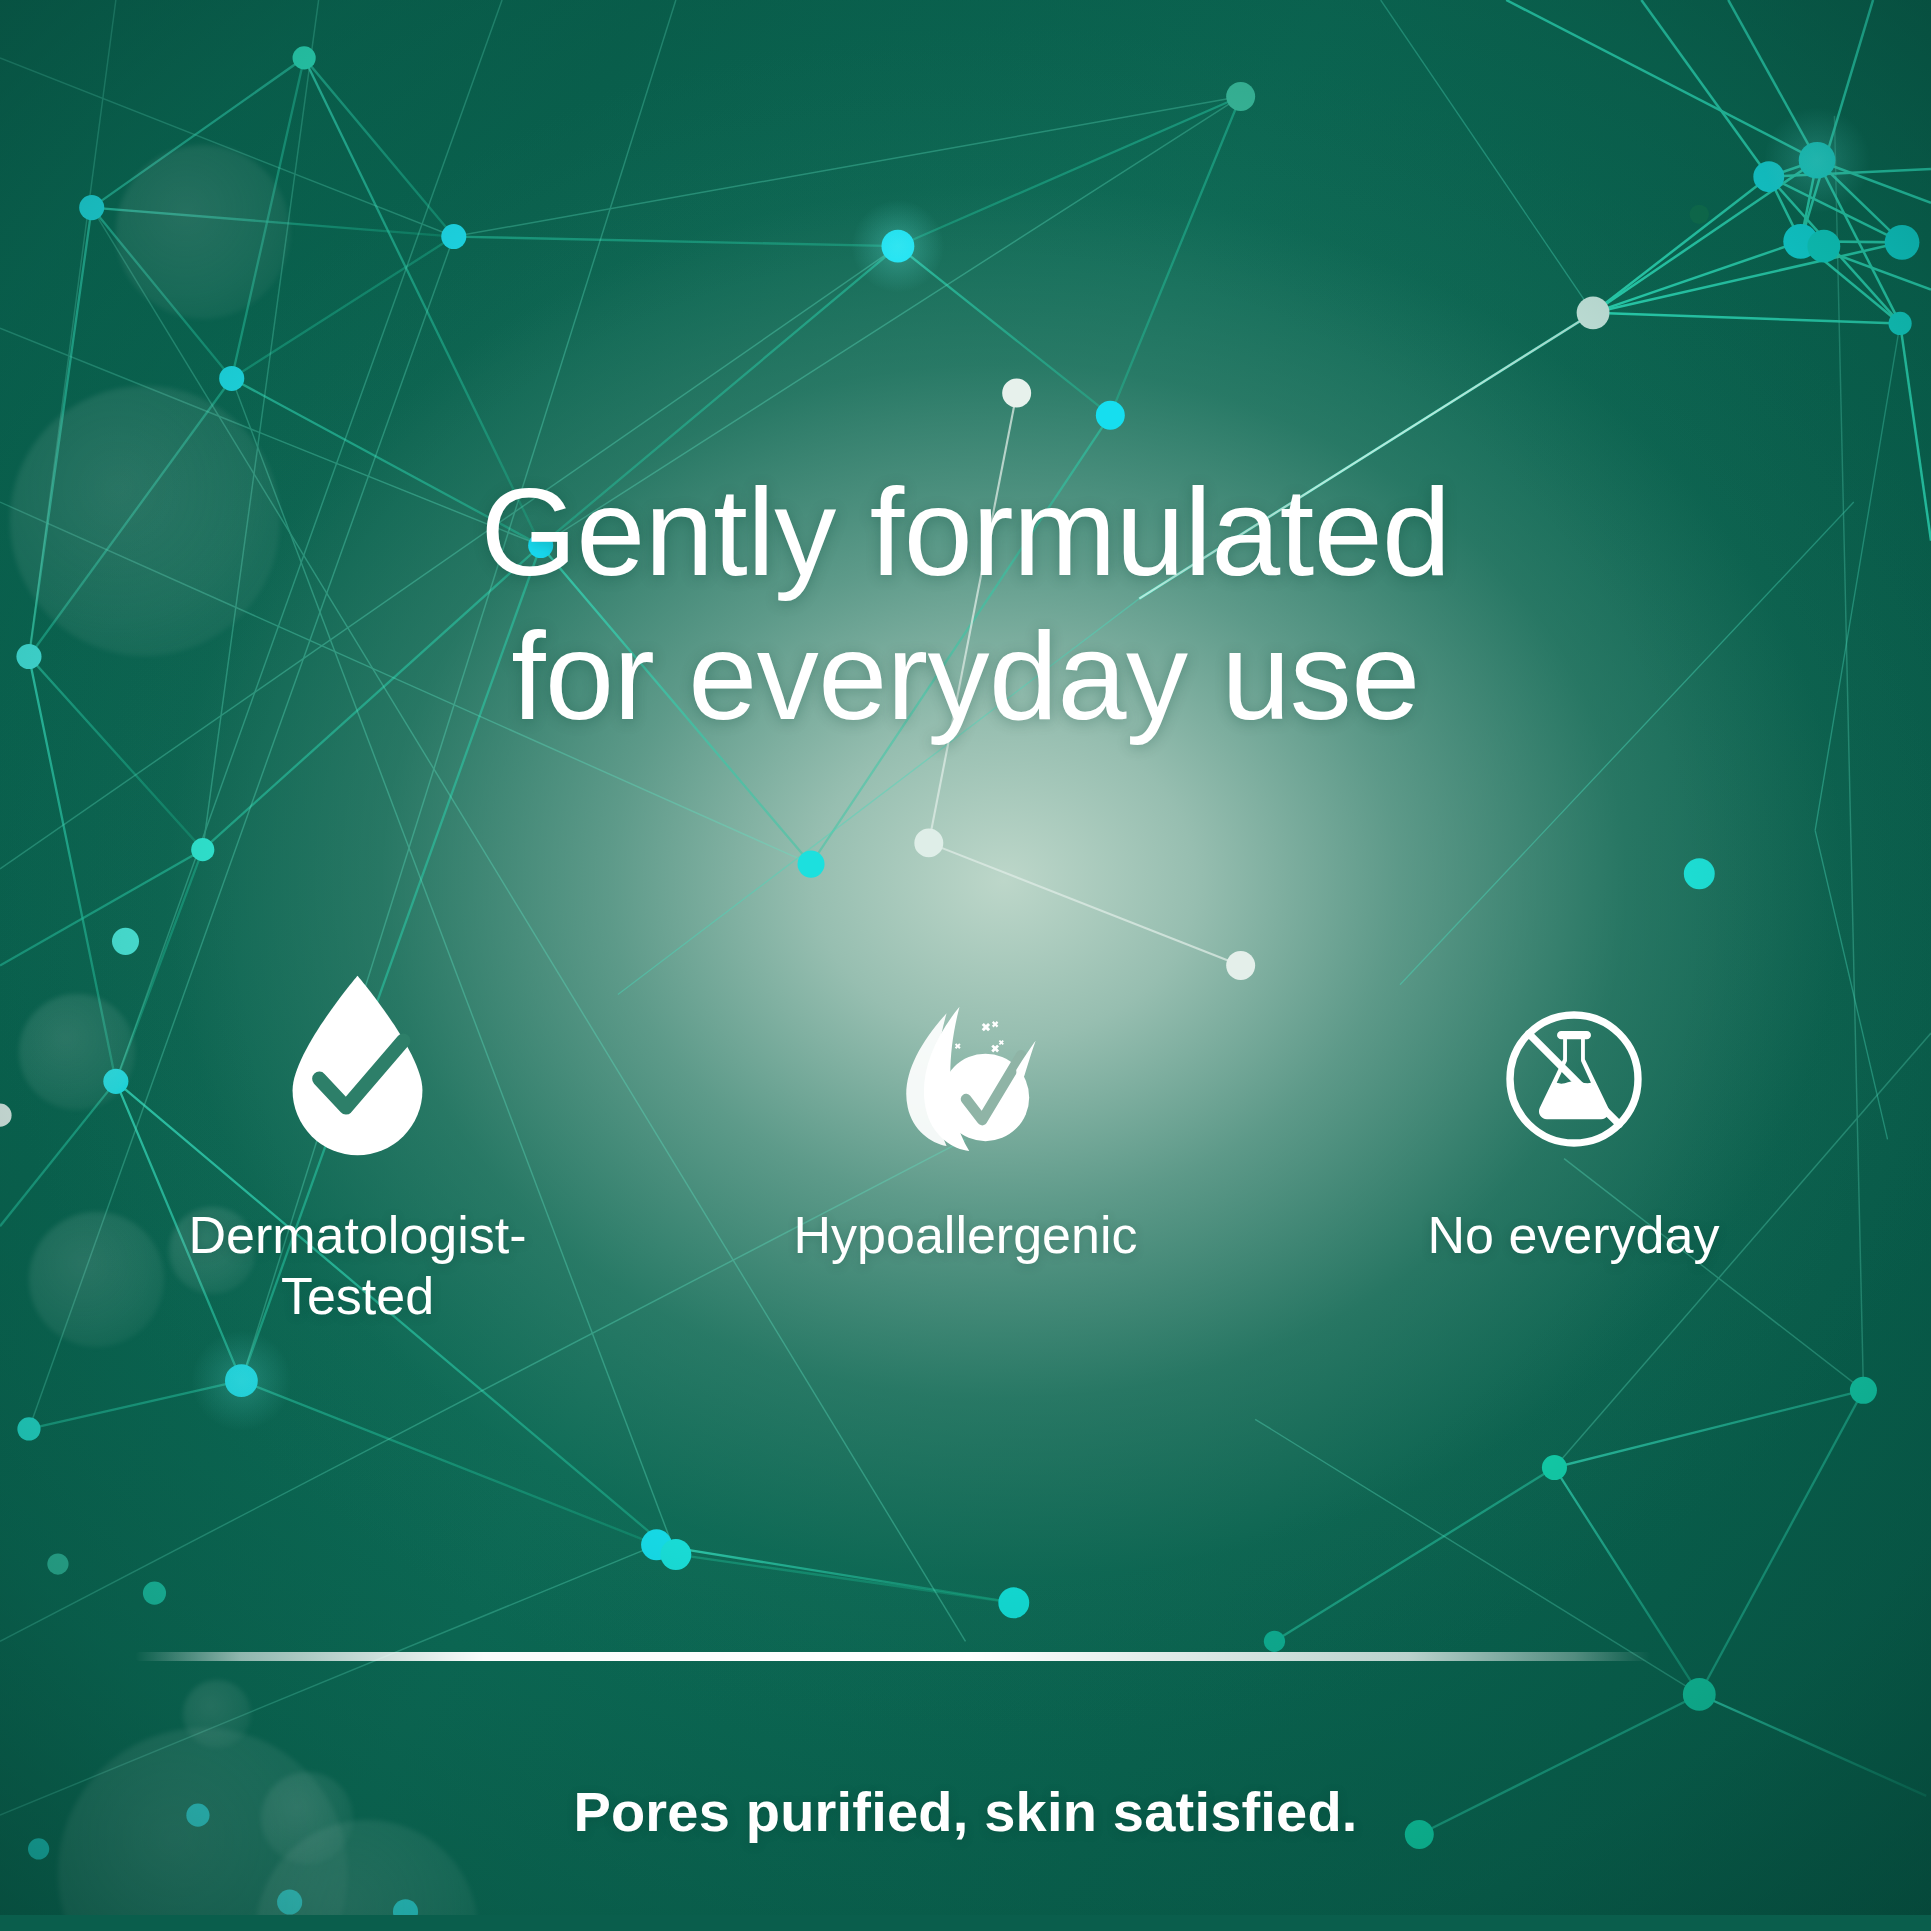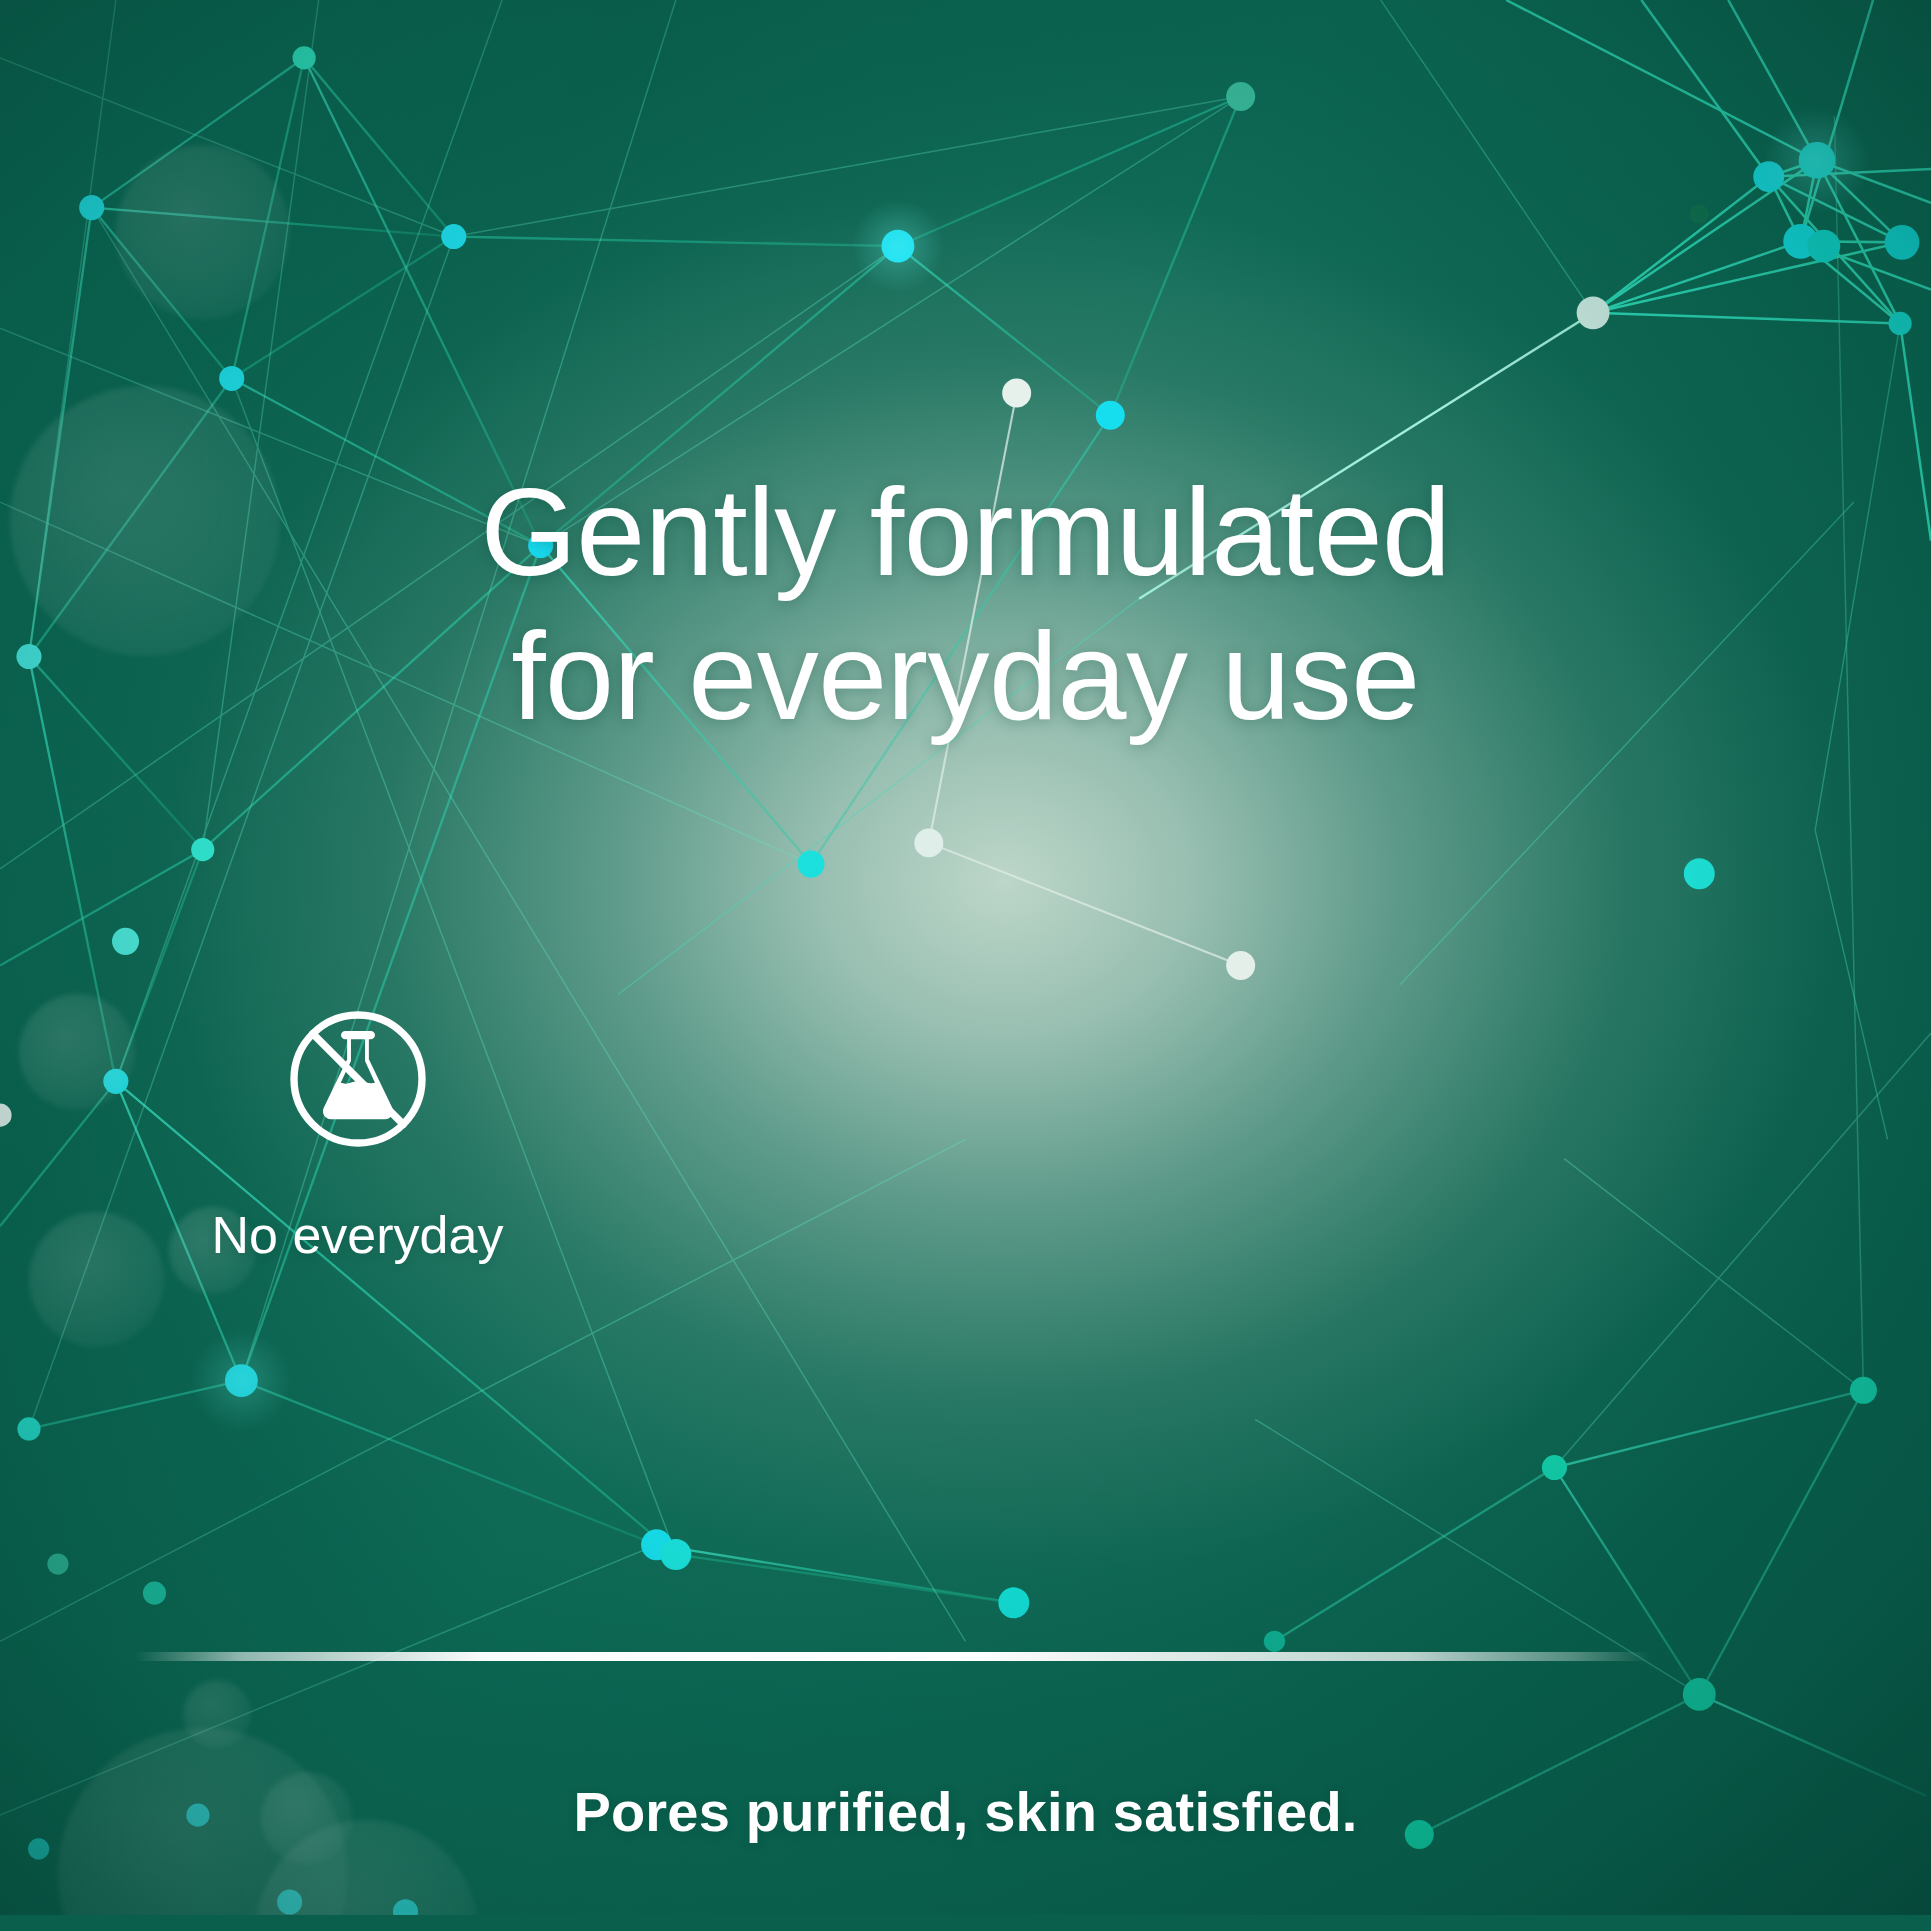--- a/index.html
+++ b/index.html
@@ -316,21 +316,58 @@
 
   <div class="bg-vignette"></div>
 
   <div class="content">
 
     <h1 class="headline">Gently formulated
 for everyday use</h1>
 
     <div class="features">
 
-
+      <div class="feature">
+        <div class="ico">
+          <svg width="191" height="191" viewBox="0 0 100 100">
+            <path d="M50 4 C50 4 84 44 84 64 A34 34 0 0 1 16 64 C16 44 50 4 50 4 Z" fill="#ffffff"></path>
+            <path d="M30 58 L44 73 L74 38" fill="none" stroke="#2d7f69" stroke-width="7.5" stroke-linecap="round" stroke-linejoin="round"></path>
+            <path d="M30 58 L44 73 L74 38" fill="none" stroke="#ffffff" stroke-width="3.2" stroke-linecap="round" stroke-linejoin="round" opacity="0"></path>
+          </svg>
+        </div>
+        <div class="lbl">Dermatologist-
+Tested</div>
+      </div>
+
+      <div class="feature">
+        <div class="ico">
+          <svg width="162" height="162" viewBox="0 0 100 100">
+
+            <path d="M38 10 C20 30 10 50 14 68 C17 82 28 90 38 92 C30 74 28 46 38 10 Z" fill="#ffffff" opacity="0.92"></path>
+
+            <path d="M46 6 C28 28 20 52 26 72 C30 86 42 94 52 95 C40 76 36 44 46 6 Z" fill="#ffffff"></path>
+
+            <circle cx="62" cy="62" r="27" fill="#ffffff"></circle>
+
+            <path d="M50 63 L60 76 L84 36" fill="none" stroke="#8fb4a6" stroke-width="6.5" stroke-linecap="round" stroke-linejoin="round"></path>
+
+            <path d="M50 63 L60 76 L86 33" fill="none" stroke="#ffffff" stroke-width="3.2" stroke-linecap="round" stroke-linejoin="round" opacity="0"></path>
+            <path d="M81 45 C86 37 90 31 93 27 C89 38 86 50 82 60 Z" fill="#ffffff"></path>
+
+            <g fill="#ffffff">
+              <path d="M62 17 l2.1 2.1 2.1-2.1 2.1 2.1 -2.1 2.1 2.1 2.1 -2.1 2.1 -2.1-2.1 -2.1 2.1 -2.1-2.1 2.1-2.1 -2.1-2.1z" transform="translate(-1,-2) scale(0.62) translate(38,12)"></path>
+              <path d="M62 17 l1.8 1.8 1.8-1.8 1.8 1.8 -1.8 1.8 1.8 1.8 -1.8 1.8 -1.8-1.8 -1.8 1.8 -1.8-1.8 1.8-1.8 -1.8-1.8z" transform="translate(12,0) scale(0.55) translate(38,10)"></path>
+              <path d="M62 17 l1.8 1.8 1.8-1.8 1.8 1.8 -1.8 1.8 1.8 1.8 -1.8 1.8 -1.8-1.8 -1.8 1.8 -1.8-1.8 1.8-1.8 -1.8-1.8z" transform="translate(-6,14) scale(0.5) translate(38,12)"></path>
+              <path d="M62 17 l2 2 2-2 2 2 -2 2 2 2 -2 2 -2-2 -2 2 -2-2 2-2 -2-2z" transform="translate(8,12) scale(0.6) translate(36,12)"></path>
+              <path d="M62 17 l1.6 1.6 1.6-1.6 1.6 1.6 -1.6 1.6 1.6 1.6 -1.6 1.6 -1.6-1.6 -1.6 1.6 -1.6-1.6 1.6-1.6 -1.6-1.6z" transform="translate(22,12) scale(0.5) translate(36,12)"></path>
+            </g>
+          </svg>
+        </div>
+        <div class="lbl">Hypoallergenic</div>
+      </div>
 
       <div class="feature">
         <div class="ico">
           <svg width="160" height="160" viewBox="0 0 100 100">
 
             <g fill="#ffffff">
               <path d="M42 20 h16 a2.6 2.6 0 0 1 0 5.2 h-1.2 v12.4 l14.6 30.4 a5 5 0 0 1 -4.5 7.2 H33.1 a5 5 0 0 1 -4.5 -7.2 L43.2 37.6 V25.2 H42 a2.6 2.6 0 0 1 0 -5.2 z
                        M45.6 25.2 v13.6 l-6.4 13.6 c4.6 1.6 7.4 -1.2 11 -1.2 c3.6 0 6.2 2 10.4 1.2 l-6.2 -13.6 V25.2 z" fill-rule="evenodd"></path>
             </g>
 

